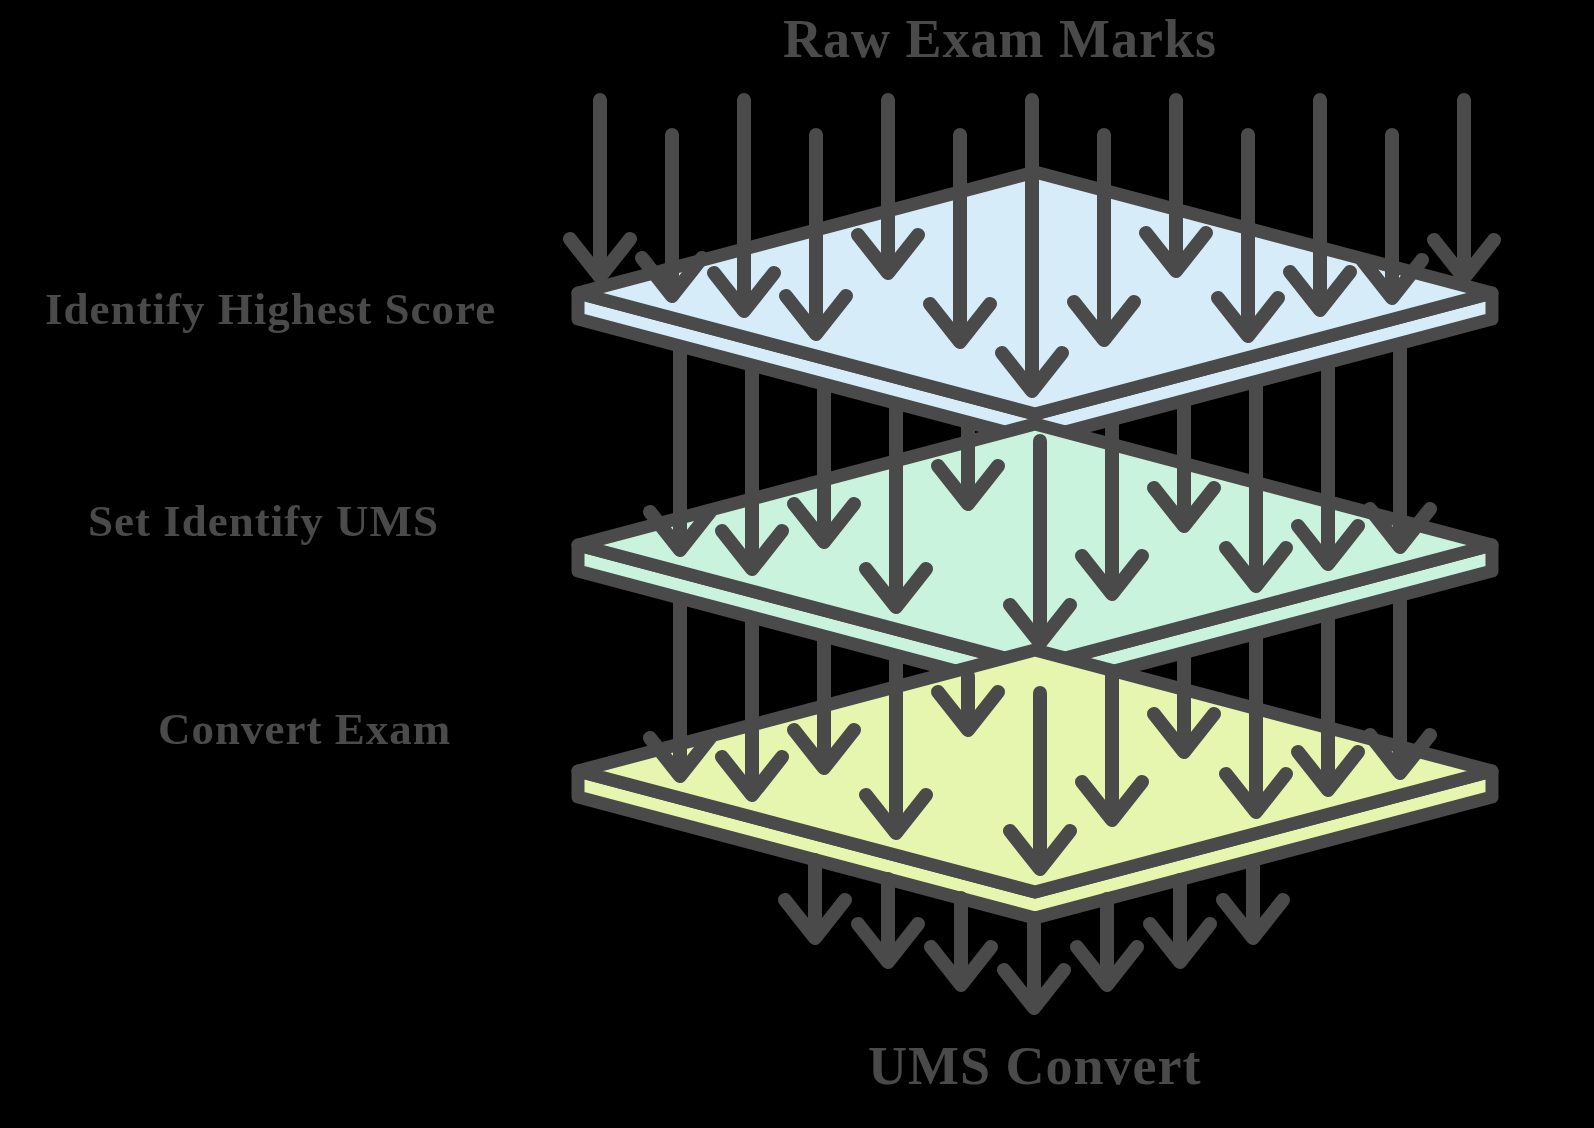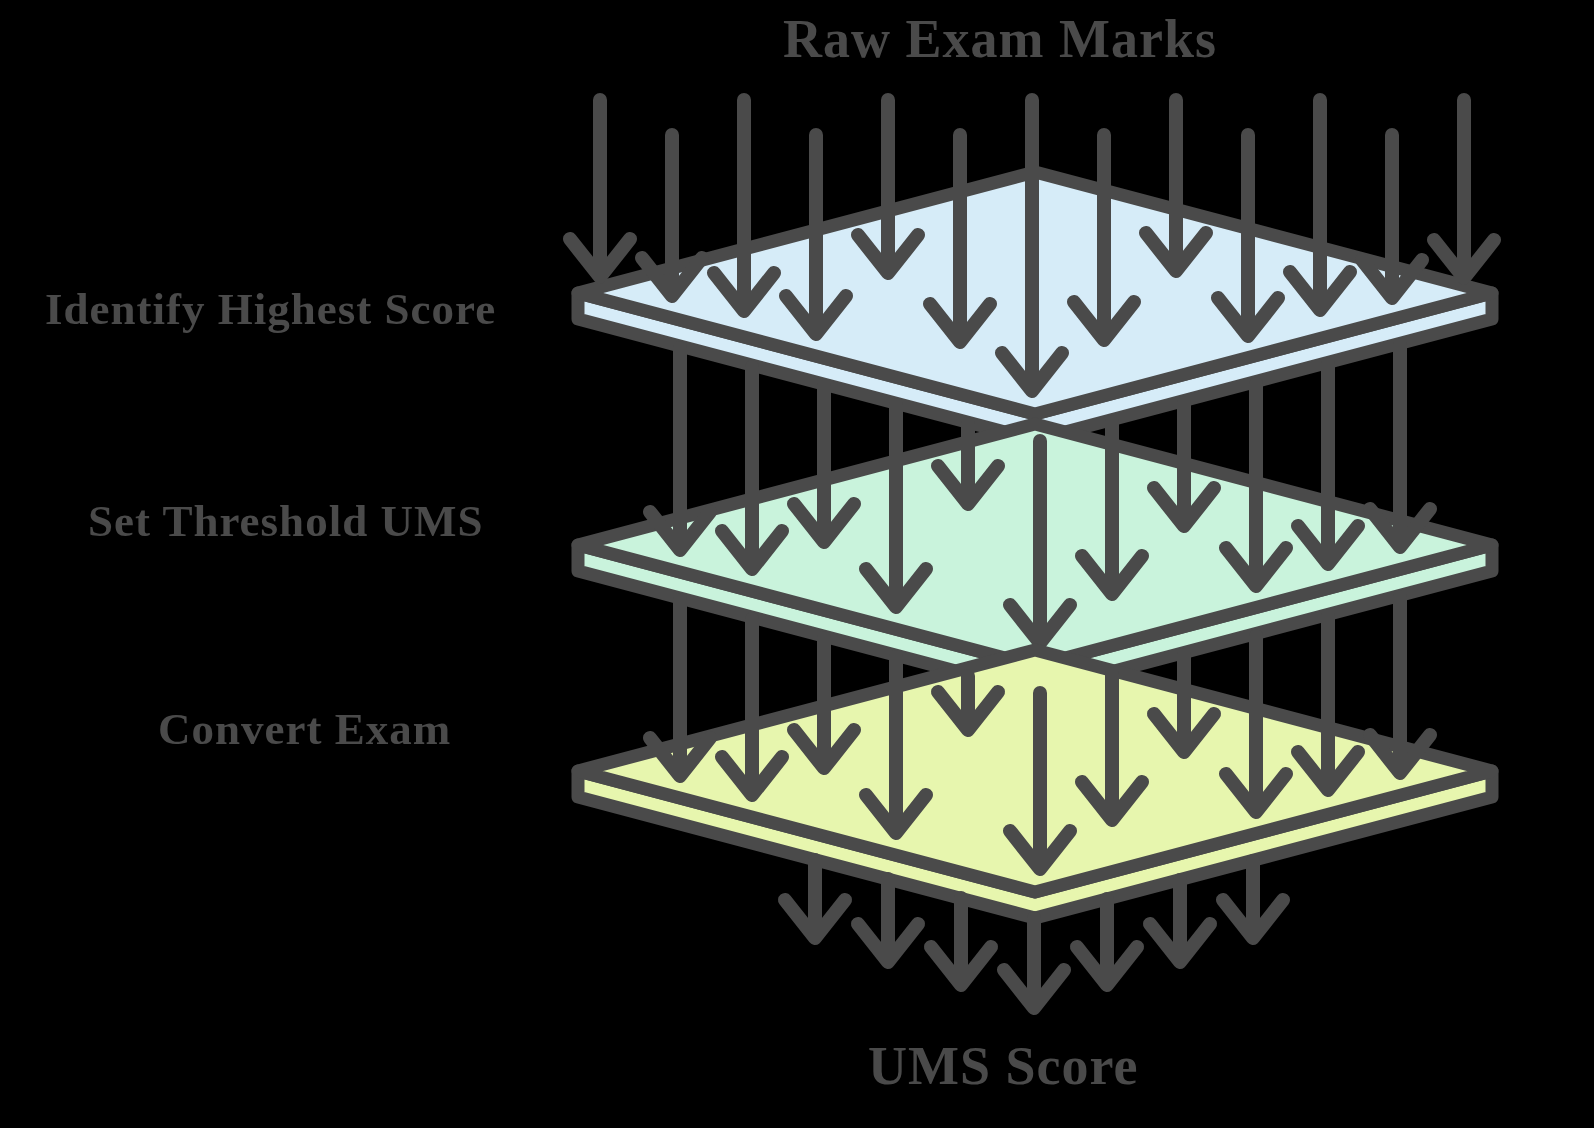--- a/index.html
+++ b/index.html
@@ -107,18 +107,18 @@
         <path d="M 1107 899 L 1107 973 M 1077 947 L 1107 985 L 1137 947"></path>
         <path d="M 1180 880 L 1180 950 M 1150 924 L 1180 962 L 1210 924"></path>
         <path d="M 1253 861 L 1253 926 M 1223 900 L 1253 938 L 1283 900"></path>
       </g>
   </svg>
 
   <div class="txt title-txt" style="left: 783px; top: 8px; color: rgb(74, 74, 74);">Raw Exam Marks</div>
 
   <div class="txt layer-txt" style="left: 20px; top: 283px; color: rgb(74, 74, 74); margin-left: 25px;">Identify Highest Score</div>
 
-  <div class="txt layer-txt" style="left: 88px; top: 495px; color: rgb(74, 74, 74);">Set Threshold UMS</div>
+  <div class="txt layer-txt" style="left: 88px; top: 495px; color: rgb(74, 74, 74);">Set Identify UMS</div>
 
   <div class="txt layer-txt" style="left: 158px; top: 703px; color: rgb(74, 74, 74);">Convert Exam</div>
 
-  <div class="txt footer-txt" style="left: 868px; top: 1035px; color: rgb(74, 74, 74);">UMS Score</div>
+  <div class="txt footer-txt" style="left: 868px; top: 1035px; color: rgb(74, 74, 74);">UMS Convert</div>
 </div>
 
 </body></html>

